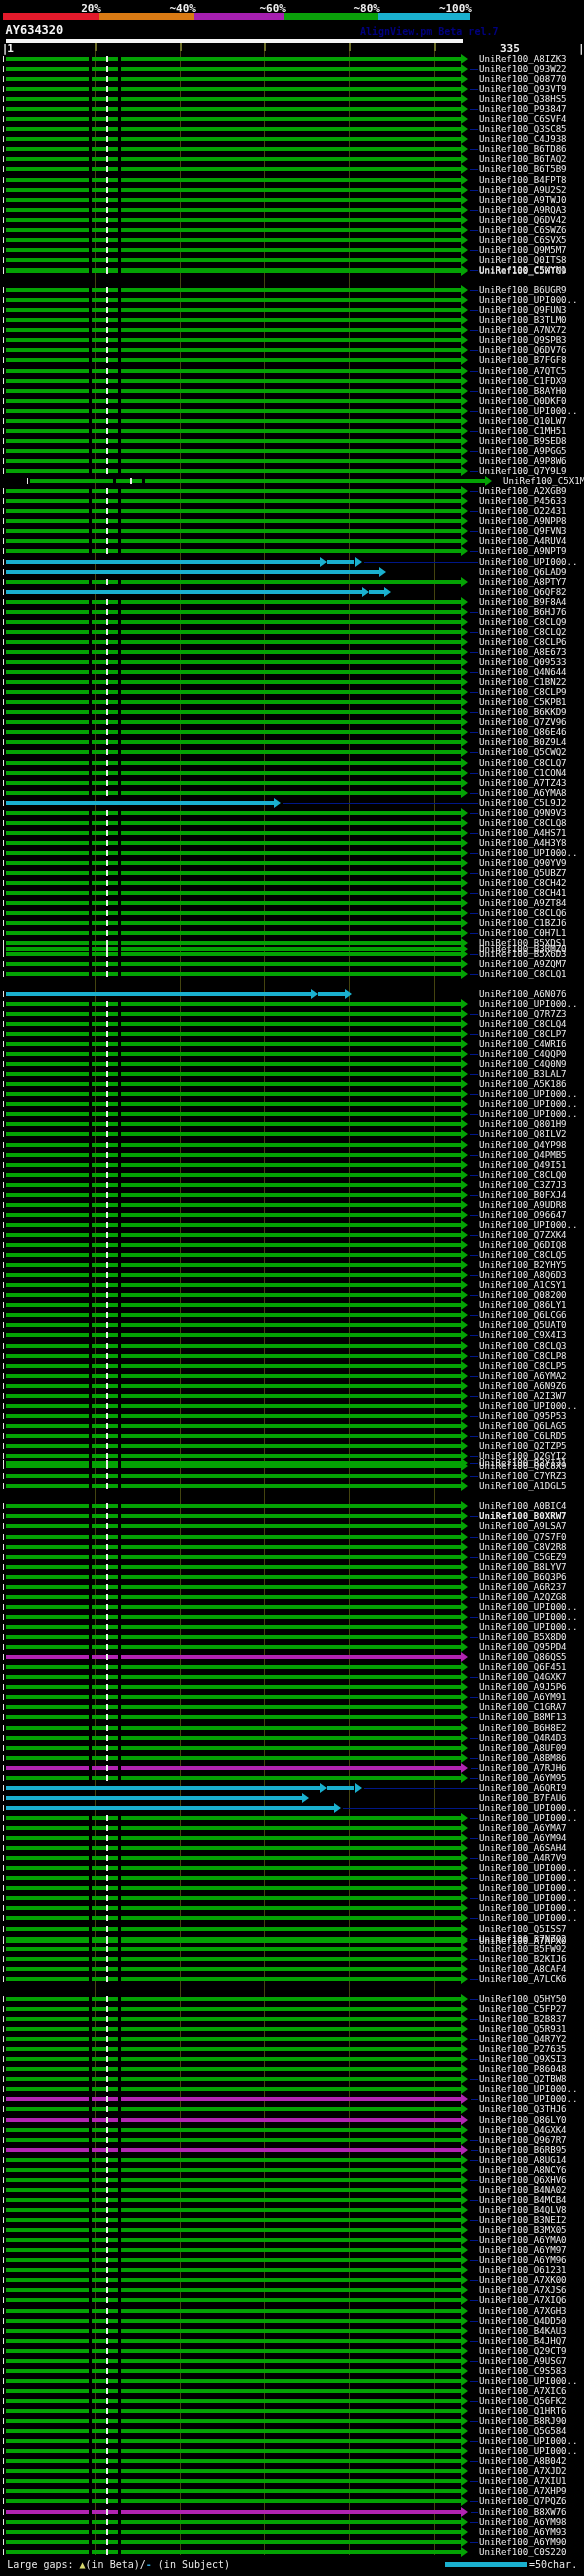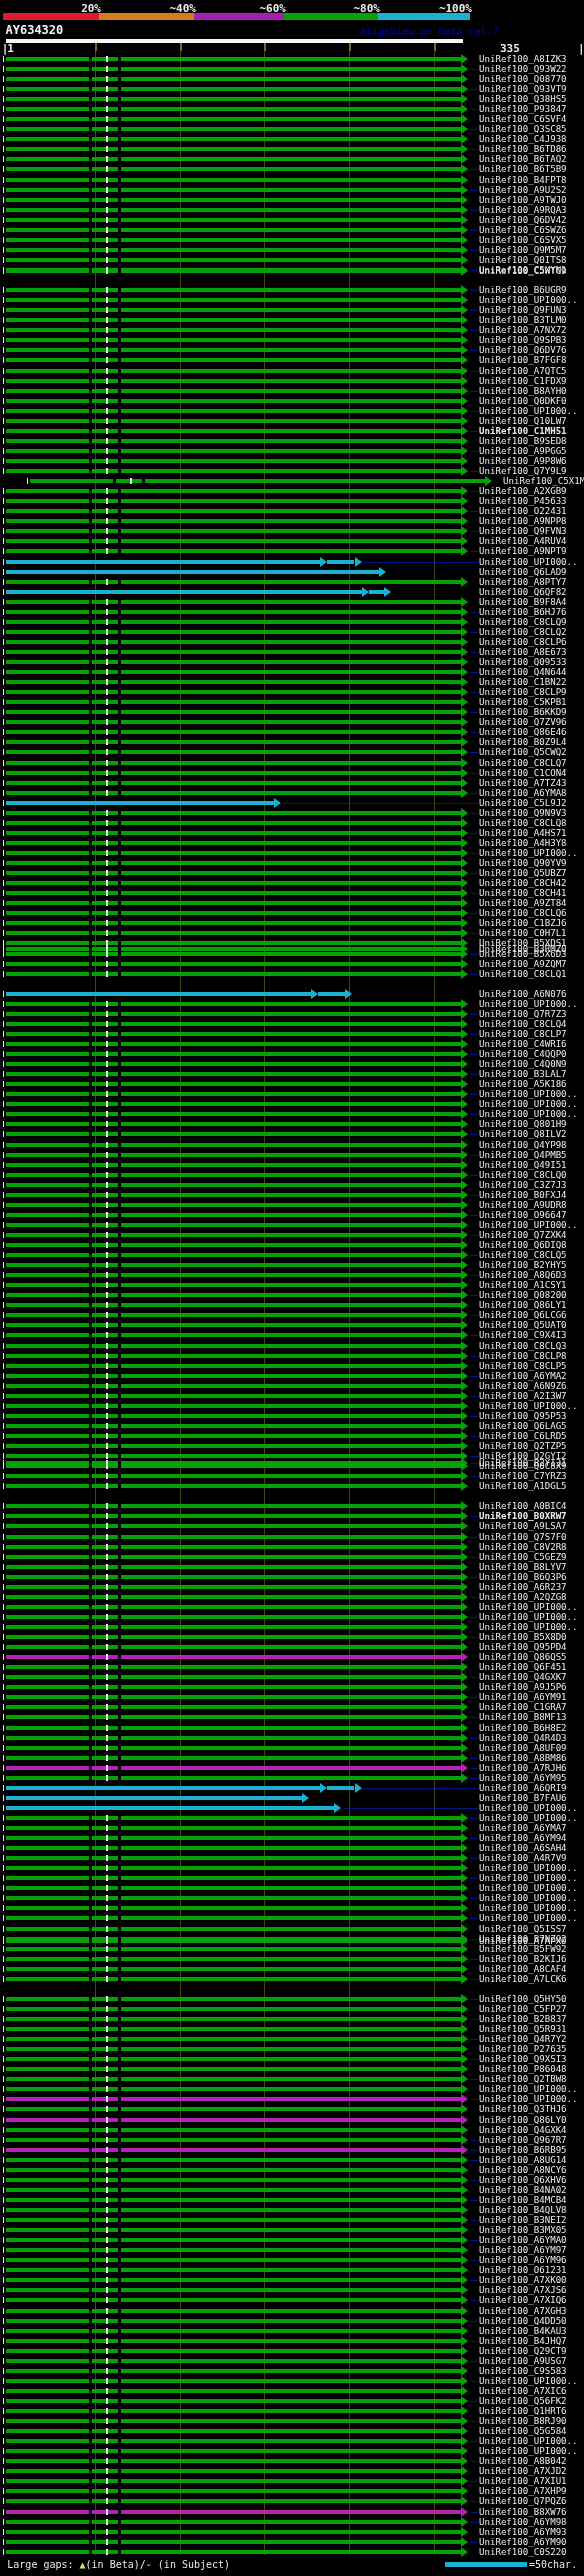--- a/index.html
+++ b/index.html
@@ -414,21 +414,21 @@
       </div>
       <div class="row" style="top: 416px;">
         <div class="starttick"></div>
         <div class="bar" style="left:5.5px;width:456px;background:#04a204"></div>
         <div class="arrow" style="left:461px;border-left:7.3px solid #04a204"></div>
         <div class="notch" style="left:89px;width:2.7px"></div>
         <div class="notch" style="left:118px;width:2.7px"></div>
         <div class="gaptick" style="left:106px"></div>
         <span class="hitlbl">UniRef100_Q10LW7</span>
       </div>
-      <div class="row" style="top: 426px; font-weight: bold;">
+      <div class="row" style="top: 426px;">
         <div class="starttick"></div>
         <div class="bar" style="left:5.5px;width:456px;background:#04a204"></div>
         <div class="arrow" style="left:461px;border-left:7.3px solid #04a204"></div>
         <div class="notch" style="left:89px;width:2.7px"></div>
         <div class="notch" style="left:118px;width:2.7px"></div>
         <div class="gaptick" style="left:106px"></div>
         <div class="conn" style="left:470px;width:8.2px"></div>
         <span class="hitlbl">UniRef100_C1MH51</span>
       </div>
       <div class="row" style="top: 436px;">

